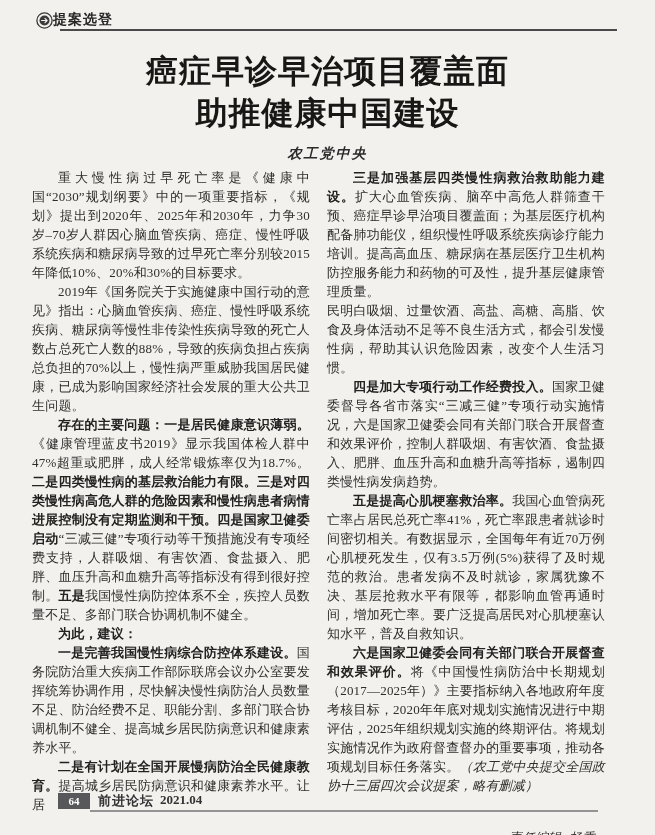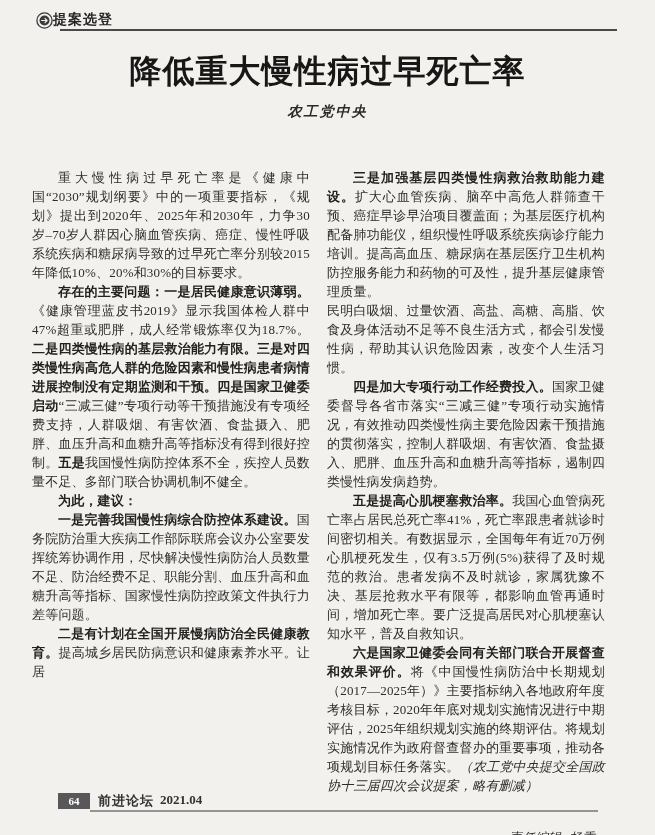--- a/index.html
+++ b/index.html
@@ -108,36 +108,38 @@
   <svg class="icon" viewBox="0 0 17 17" xmlns="http://www.w3.org/2000/svg">
     <circle cx="8.5" cy="8.5" r="7.6" fill="none" stroke="#3a3a3a" stroke-width="1.3"></circle>
     <circle cx="8.5" cy="8.5" r="5" fill="#3a3a3a"></circle>
     <path d="M5.6 8.5h5.2M9 6.4l2.1 2.1L9 10.6" fill="none" stroke="#f2f1ee" stroke-width="1.2" stroke-linecap="round" stroke-linejoin="round"></path>
   </svg>
   <span class="kicker-label">提案选登</span>
 </div>
 <div class="kicker-rule"></div>
 
 <div class="title-block">
-  <div class="title-line">降低重大慢性病过早死亡率</div>
+  <div class="title-line">癌症早诊早治项目覆盖面</div>
+  <div class="title-line">助推健康中国建设</div>
   <div class="byline">农工党中央</div>
 </div>
 
 <div class="article">
   <div class="col" id="col-left">
       <p class="para"><span class="run-normal">重大慢性病过早死亡率是《健康中国“2030”规划纲要》中的一项重要指标，《规划》提出到2020年、2025年和2030年，力争30岁–70岁人群因心脑血管疾病、癌症、慢性呼吸系统疾病和糖尿病导致的过早死亡率分别较2015年降低10%、20%和30%的目标要求。</span></p>
+      <p class="para"><span class="run-normal">2019年《国务院关于实施健康中国行动的意见》指出：心脑血管疾病、癌症、慢性呼吸系统疾病、糖尿病等慢性非传染性疾病导致的死亡人数占总死亡人数的88%，导致的疾病负担占疾病总负担的70%以上，慢性病严重威胁我国居民健康，已成为影响国家经济社会发展的重大公共卫生问题。</span></p>
       <p class="para"><span class="run-bold">存在的主要问题：一是居民健康意识薄弱。</span><span class="run-normal">《健康管理蓝皮书2019》显示我国体检人群中47%超重或肥胖，成人经常锻炼率仅为18.7%。</span><span class="run-bold">二是四类慢性病的基层救治能力有限。三是对四类慢性病高危人群的危险因素和慢性病患者病情进展控制没有定期监测和干预。四是国家卫健委启动</span><span class="run-normal">“三减三健”专项行动等干预措施没有专项经费支持，人群吸烟、有害饮酒、食盐摄入、肥胖、血压升高和血糖升高等指标没有得到很好控制。</span><span class="run-bold">五是</span><span class="run-normal">我国慢性病防控体系不全，疾控人员数量不足、多部门联合协调机制不健全。</span></p>
       <p class="para"><span class="run-bold">为此，建议：</span></p>
-      <p class="para"><span class="run-bold">一是完善我国慢性病综合防控体系建设。</span><span class="run-normal">国务院防治重大疾病工作部际联席会议办公室要发挥统筹协调作用，尽快解决慢性病防治人员数量不足、防治经费不足、职能分割、血压升高和血糖升高等指标、国家慢性病防控政策文件执行力差等问题。</span></p>
+      <p class="para"><span class="run-bold">一是完善我国慢性病综合防控体系建设。</span><span class="run-normal">国务院防治重大疾病工作部际联席会议办公室要发挥统筹协调作用，尽快解决慢性病防治人员数量不足、防治经费不足、职能分割、多部门联合协调机制不健全、提高城乡居民防病意识和健康素养水平。</span></p>
       <p class="para"><span class="run-bold">二是有计划在全国开展慢病防治全民健康教育。</span><span class="run-normal">提高城乡居民防病意识和健康素养水平。让居</span></p>
     </div>
   <div class="col" id="col-right">
   <p class="para"><span class="run-bold">三是加强基层四类慢性病救治救助能力建设。</span><span class="run-normal">扩大心血管疾病、脑卒中高危人群筛查干预、癌症早诊早治项目覆盖面；为基层医疗机构配备肺功能仪，组织慢性呼吸系统疾病诊疗能力培训。提高高血压、糖尿病在基层医疗卫生机构防控服务能力和药物的可及性，提升基层健康管理质量。</span></p>
       <p class="para noindent"><span class="run-normal">民明白吸烟、过量饮酒、高盐、高糖、高脂、饮食及身体活动不足等不良生活方式，都会引发慢性病，帮助其认识危险因素，改变个人生活习惯。</span></p>
-      <p class="para"><span class="run-bold">四是加大专项行动工作经费投入。</span><span class="run-normal">国家卫健委督导各省市落实“三减三健”专项行动实施情况，有效推动四类慢性病主要危险因素干预措施的贯彻落实，控制人群吸烟、有害饮酒、食盐摄入、肥胖、血压升高和血糖升高等指标，遏制四类慢性病发病趋势。</span></p>
+      <p class="para"><span class="run-bold">四是加大专项行动工作经费投入。</span><span class="run-normal">国家卫健委督导各省市落实“三减三健”专项行动实施情况，六是国家卫健委会同有关部门联合开展督查和效果评价，控制人群吸烟、有害饮酒、食盐摄入、肥胖、血压升高和血糖升高等指标，遏制四类慢性病发病趋势。</span></p>
       <p class="para"><span class="run-bold">五是提高心肌梗塞救治率。</span><span class="run-normal">我国心血管病死亡率占居民总死亡率41%，死亡率跟患者就诊时间密切相关。有数据显示，全国每年有近70万例心肌梗死发生，仅有3.5万例(5%)获得了及时规范的救治。患者发病不及时就诊，家属犹豫不决、基层抢救水平有限等，都影响血管再通时间，增加死亡率。要广泛提高居民对心肌梗塞认知水平，普及自救知识。</span></p>
       <p class="para"><span class="run-bold">六是国家卫健委会同有关部门联合开展督查和效果评价。</span><span class="run-normal">将《中国慢性病防治中长期规划（2017—2025年）》主要指标纳入各地政府年度考核目标，2020年年底对规划实施情况进行中期评估，2025年组织规划实施的终期评估。将规划实施情况作为政府督查督办的重要事项，推动各项规划目标任务落实。</span><span class="run-kai">（农工党中央提交全国政协十三届四次会议提案，略有删减）</span></p>
       <div class="editor-line"><span>责任编辑</span><span class="name">杨乘</span></div>
     </div>
 </div>
 
 <div class="footer">
   <div class="page-box">64</div>
   <div class="journal-name">前进论坛</div>
   <div class="issue">2021.04</div>

